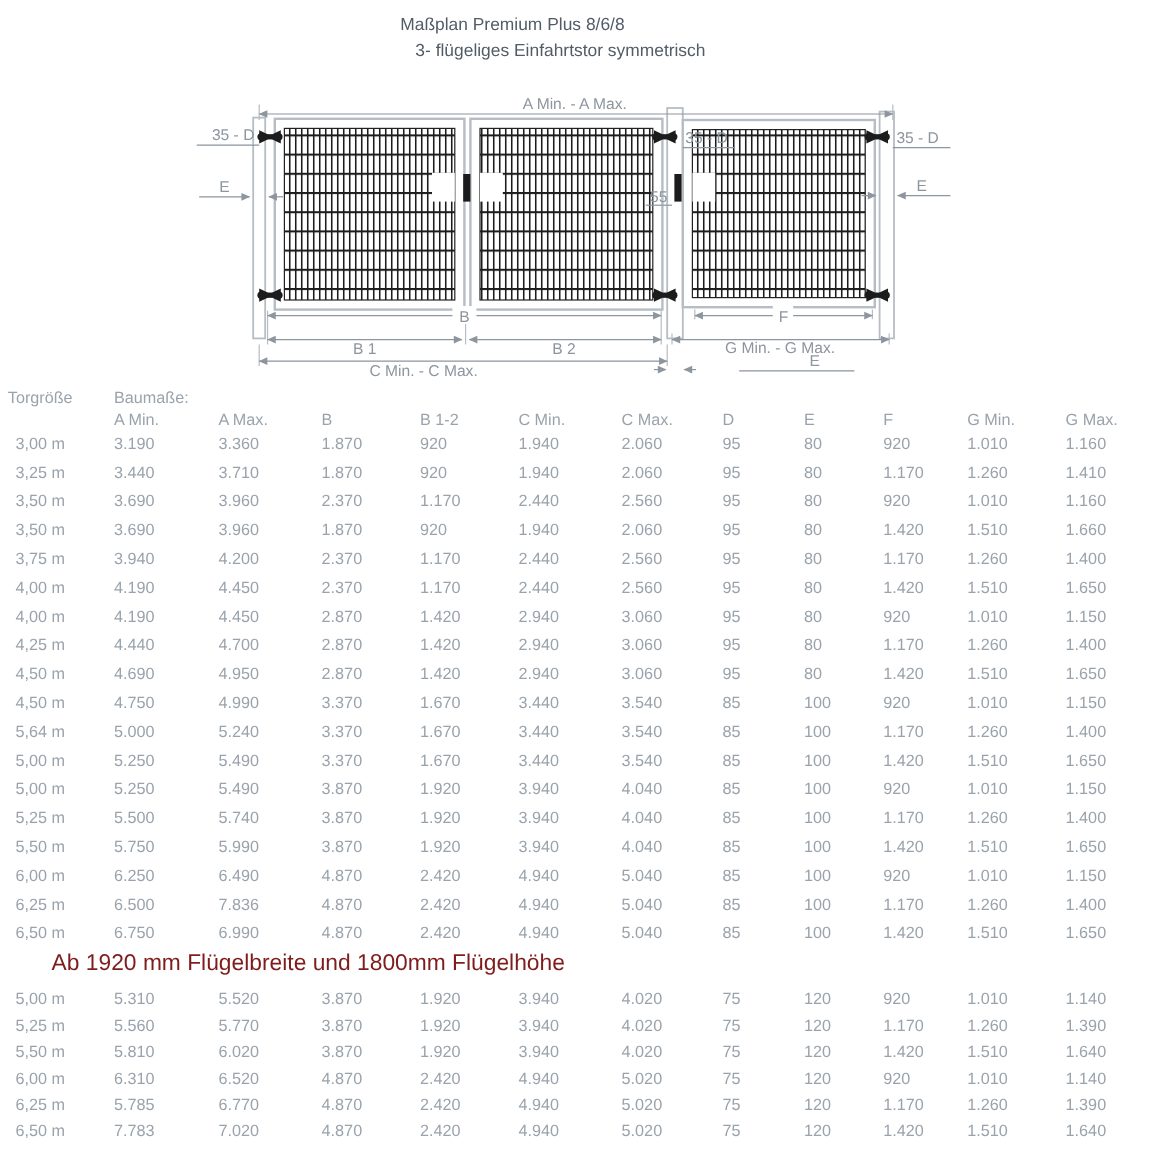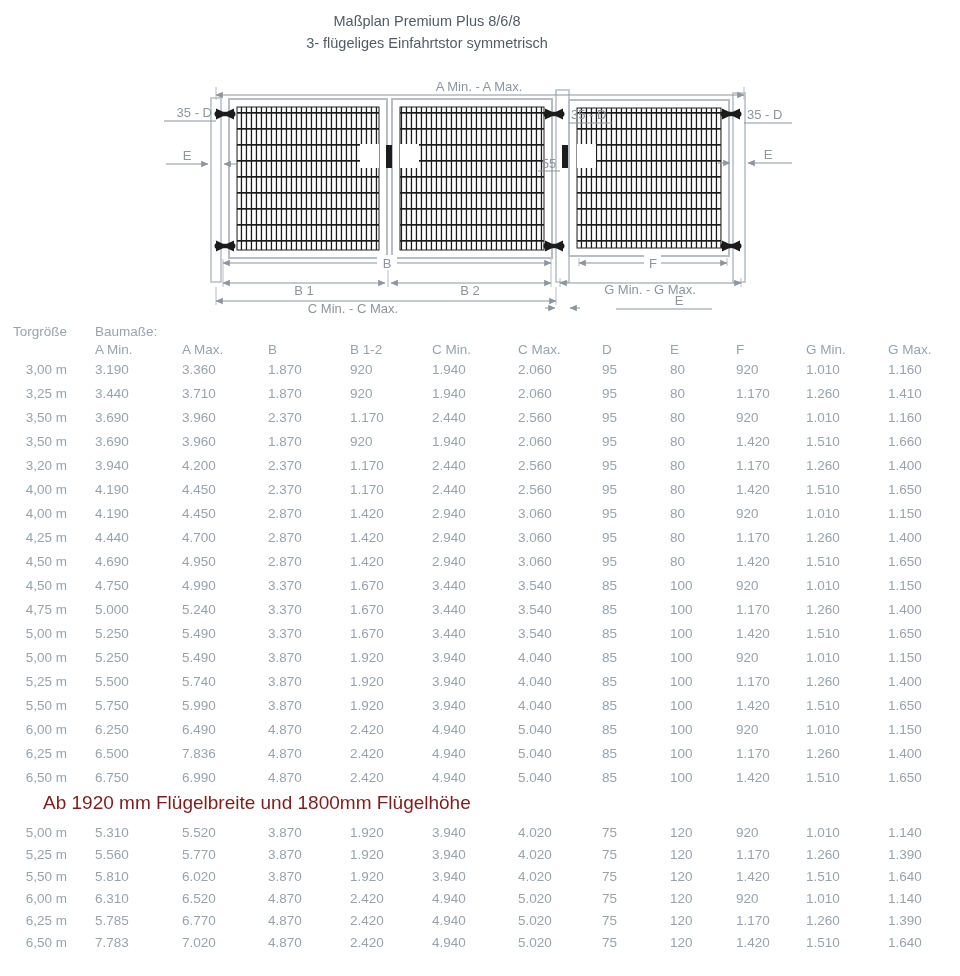--- a/index.html
+++ b/index.html
@@ -3,30 +3,30 @@
 <meta charset="utf-8">
 <style>
   html,body { margin:0; padding:0; }
   body {
     width:960px; height:976px; position:relative; overflow:hidden;
     background:#ffffff;
     font-family:"Liberation Sans", sans-serif;
   }
   .abs { position:absolute; left:0; width:960px; }
   .title-line { top:13px; width:854px; text-align:center; font-size:14.5px; color:#525c66; }
-  .subtitle-line { top:35px; width:854px; text-align:center; font-size:14.5px; color:#525c66; }
+  .subtitle-line { top:35px; width:854px; text-align:center; font-size:14.5px; color:#525c66;padding-left:40px; }
   svg.diagram { position:absolute; top:0; left:0; }
   svg text { font-family:"Liberation Sans", sans-serif; font-size:13px; fill:#8d959e; }
 
   .grid12 {
     display:grid;
     grid-template-columns:95px 87px 86px 82px 82px 86px 84px 68px 66px 70px 82px 72px;
   }
   .tcell { color:#9aa3ac; font-size:13.5px; white-space:nowrap; overflow:visible; }
-  .tcell.c0 { text-align:right; padding-right:28px; }
+  .tcell.c0 { text-align:center; padding-right:28px; }
   .thead1 { top:324px; line-height:15px; }
   .thead2 { top:342px; line-height:15px; }
   .tbody-s1 { top:358px; }
   .tbody-s1 .trow { height:24px; line-height:24px; }
   .tbody-s2 { top:822px; }
   .tbody-s2 .trow { height:22px; line-height:22px; }
   .sec-heading {
     top:795px; left:43px; width:600px;
     font-size:19px; color:#7f1d1d; line-height:15px; position:absolute;
   }
@@ -243,21 +243,21 @@
         <div class="tcell c4">920</div>
         <div class="tcell c5">1.940</div>
         <div class="tcell c6">2.060</div>
         <div class="tcell c7">95</div>
         <div class="tcell c8">80</div>
         <div class="tcell c9">1.420</div>
         <div class="tcell c10">1.510</div>
         <div class="tcell c11">1.660</div>
       </div>
       <div class="trow grid12">
-        <div class="tcell c0">3,20 m</div>
+        <div class="tcell c0">3,75 m</div>
         <div class="tcell c1">3.940</div>
         <div class="tcell c2">4.200</div>
         <div class="tcell c3">2.370</div>
         <div class="tcell c4">1.170</div>
         <div class="tcell c5">2.440</div>
         <div class="tcell c6">2.560</div>
         <div class="tcell c7">95</div>
         <div class="tcell c8">80</div>
         <div class="tcell c9">1.170</div>
         <div class="tcell c10">1.260</div>
@@ -327,21 +327,21 @@
         <div class="tcell c4">1.670</div>
         <div class="tcell c5">3.440</div>
         <div class="tcell c6">3.540</div>
         <div class="tcell c7">85</div>
         <div class="tcell c8">100</div>
         <div class="tcell c9">920</div>
         <div class="tcell c10">1.010</div>
         <div class="tcell c11">1.150</div>
       </div>
       <div class="trow grid12">
-        <div class="tcell c0">4,75 m</div>
+        <div class="tcell c0">5,64 m</div>
         <div class="tcell c1">5.000</div>
         <div class="tcell c2">5.240</div>
         <div class="tcell c3">3.370</div>
         <div class="tcell c4">1.670</div>
         <div class="tcell c5">3.440</div>
         <div class="tcell c6">3.540</div>
         <div class="tcell c7">85</div>
         <div class="tcell c8">100</div>
         <div class="tcell c9">1.170</div>
         <div class="tcell c10">1.260</div>

